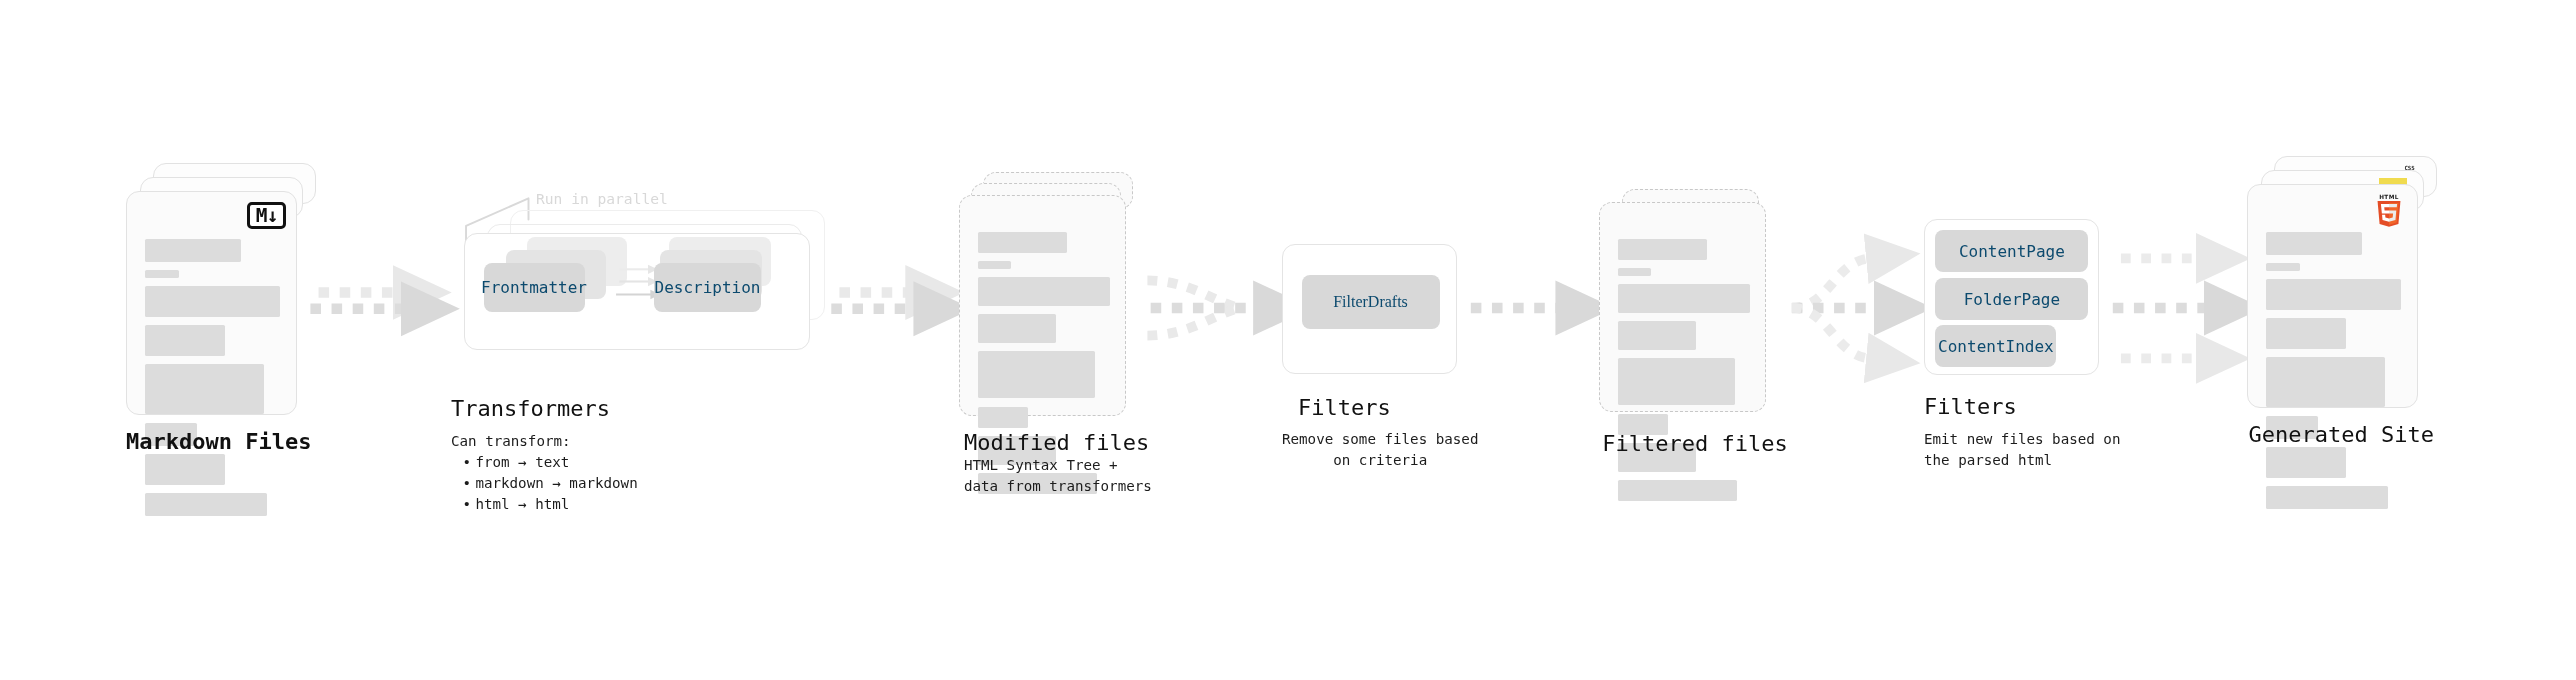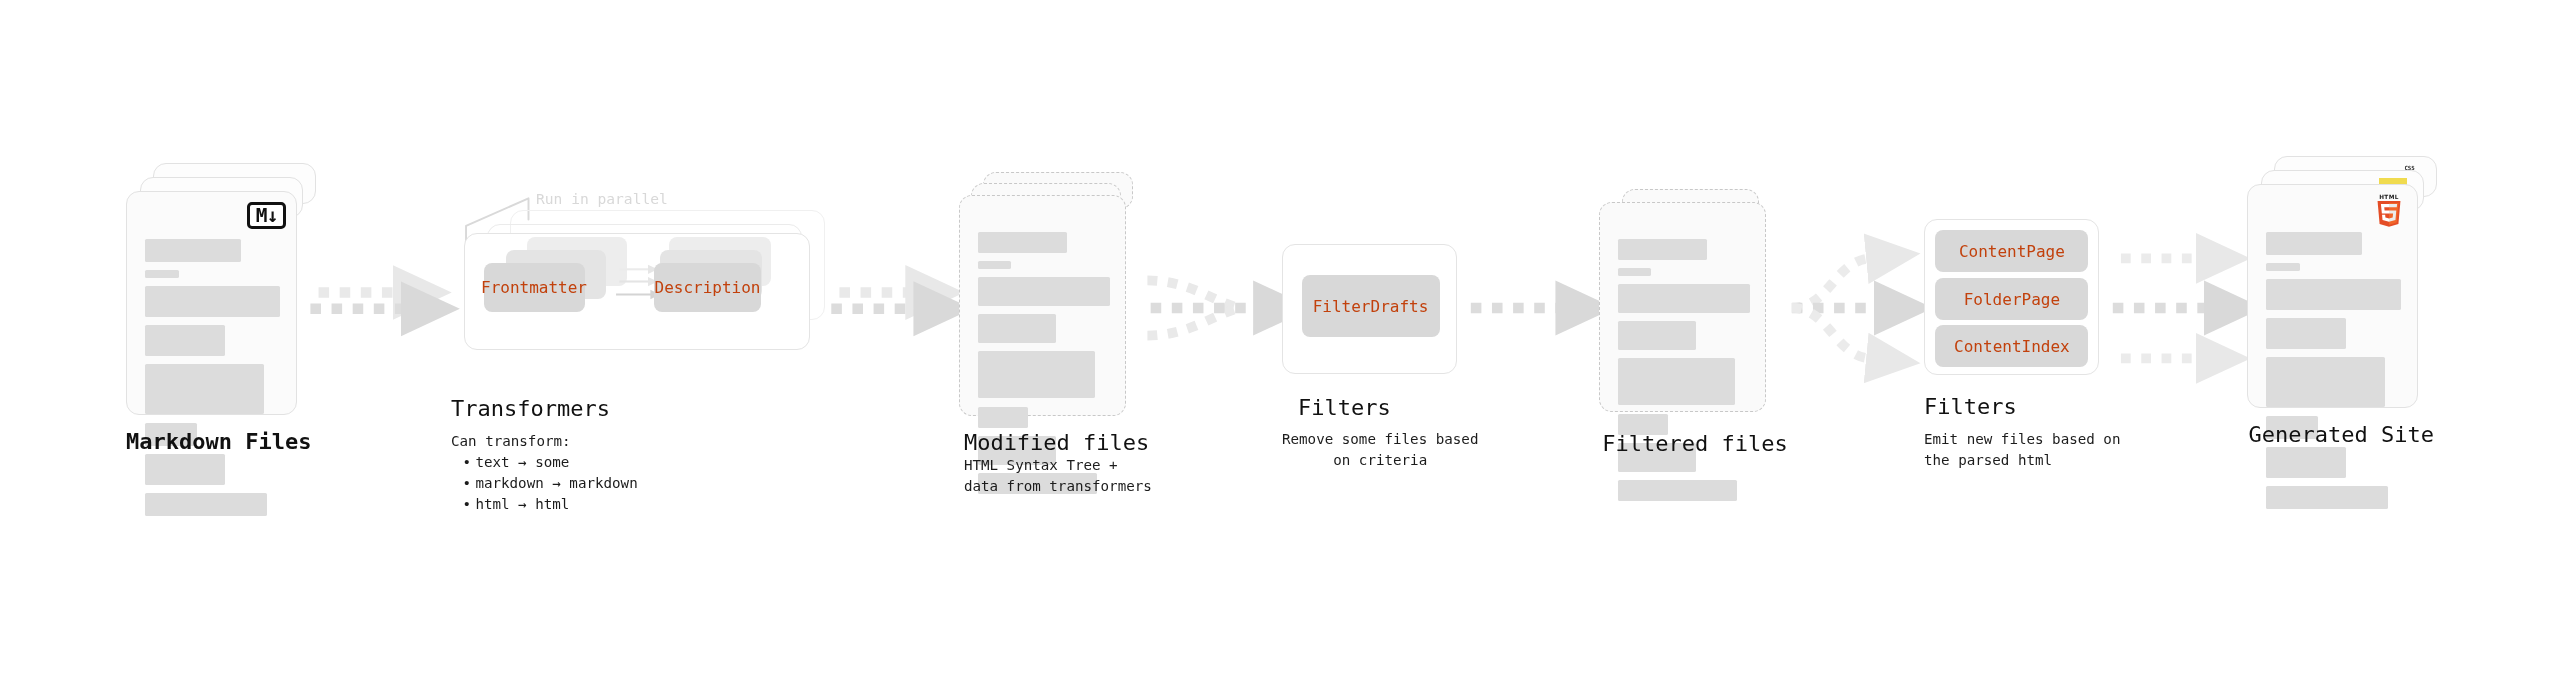--- a/index.html
+++ b/index.html
@@ -128,21 +128,21 @@
   .group-box.ghost2 { border-color: #ebebeb; background: transparent; }
 
   .chip {
     position: absolute;
     background: #d8d8d8;
     border-radius: 8.1px;
     display: flex;
     align-items: center;
     justify-content: center;
     font-size: 16px;
-    color: #c2410c;
+    color: #0c4a6e;
     box-sizing: border-box;
     white-space: nowrap;
   }
   .chip.ghost1 { background: #ededed; color: transparent; }
   .chip.ghost2 { background: #e4e4e4; color: transparent; }
 
   .parallel-label {
     position: absolute;
     font-size: 14.6px;
     color: #d8d8d8;
@@ -265,21 +265,21 @@
 
       <div class="chip" style="left:32.5px; top:76px; width:101px; height:49px;">Frontmatter</div>
       <div class="chip" style="left:203px; top:76px; width:107px; height:49px;">Description</div>
     </div>
 
     <div class="caption caption-title" style="left:0px; top:211px;">Transformers</div>
 
     <div class="caption caption-sub" style="left:0px; top:244px;">
       <span class="lead">Can transform:</span>
       <ul class="bullets">
-        <li>text → some</li>
+        <li>from → text</li>
         <li>markdown → markdown</li>
         <li>html → html</li>
       </ul>
     </div>
   </div>
 
   <div class="node" style="left:959px; top:172px;">
 
     <div class="doc-stack" style="width:187px; height:244px;">
       <div class="doc-card dashed" style="left:24.4px; top:0px; width:150px; height:37px;"></div>
@@ -302,21 +302,21 @@
     <div class="caption caption-sub" style="left:4.9px; top:283px;">
       <span class="lead">HTML Syntax Tree +</span>
       <span class="lead">data from transformers</span>
     </div>
   </div>
 
   <div class="node" style="left:1282px; top:244px;">
 
     <div style="position:relative; width:187px; height:130px;">
       <div class="group-box" style="left:0px; top:0px; width:175px; height:130px;"></div>
-      <div class="chip" style="left:19.5px; top:31px; width:138px; height:62px;">FilterDrafts</div>
+      <div class="chip" style="left:19.5px; top:31px; width:138px; height:54px;font-family:Liberation Serif, serif;">FilterDrafts</div>
     </div>
 
     <div class="caption caption-title" style="left:16px; top:153px;">Filters</div>
     <div class="caption caption-sub" style="left:0px; top:185px;text-align:center;">
       <span class="lead">Remove some files based</span>
       <span class="lead">on criteria</span>
     </div>
   </div>
 
   <div class="node" style="left:1599px; top:189px;">
@@ -339,21 +339,21 @@
 
     <div class="caption caption-title" style="left:3.3px; top:244px;">Filtered files</div>
   </div>
 
   <div class="node" style="left:1924px; top:219px;">
 
     <div style="position:relative; width:203px; height:163px;">
       <div class="group-box" style="left:0px; top:0px; width:175px; height:156px;"></div>
       <div class="chip" style="left:11.4px; top:11.4px; width:153px; height:42px;">ContentPage</div>
       <div class="chip" style="left:11.4px; top:59px; width:153px; height:42px;">FolderPage</div>
-      <div class="chip" style="left:11.4px; top:106px; width:153px; height:42px;">ContentIndex</div>
+      <div class="chip" style="left:11.4px; top:106px; width:121px; height:42px;">ContentIndex</div>
     </div>
 
     <div class="caption caption-title" style="left:0px; top:177px;">Filters</div>
     <div class="caption caption-sub" style="left:0px; top:210px;">
       <span class="lead">Emit new files based on</span>
       <span class="lead">the parsed html</span>
     </div>
   </div>
 
   <div class="node" style="left:2247px; top:156px;">

